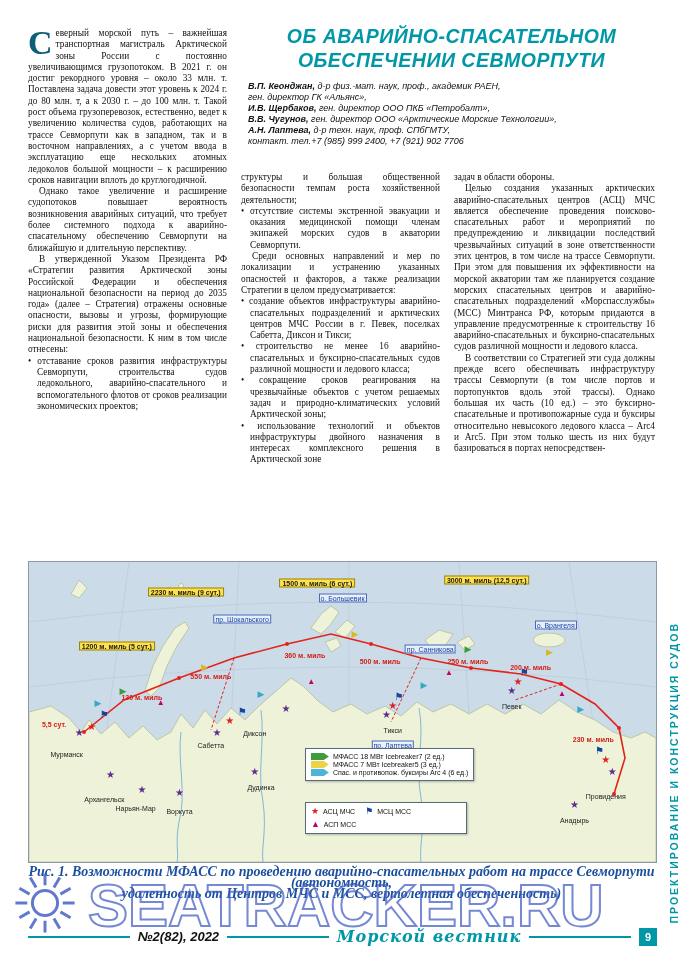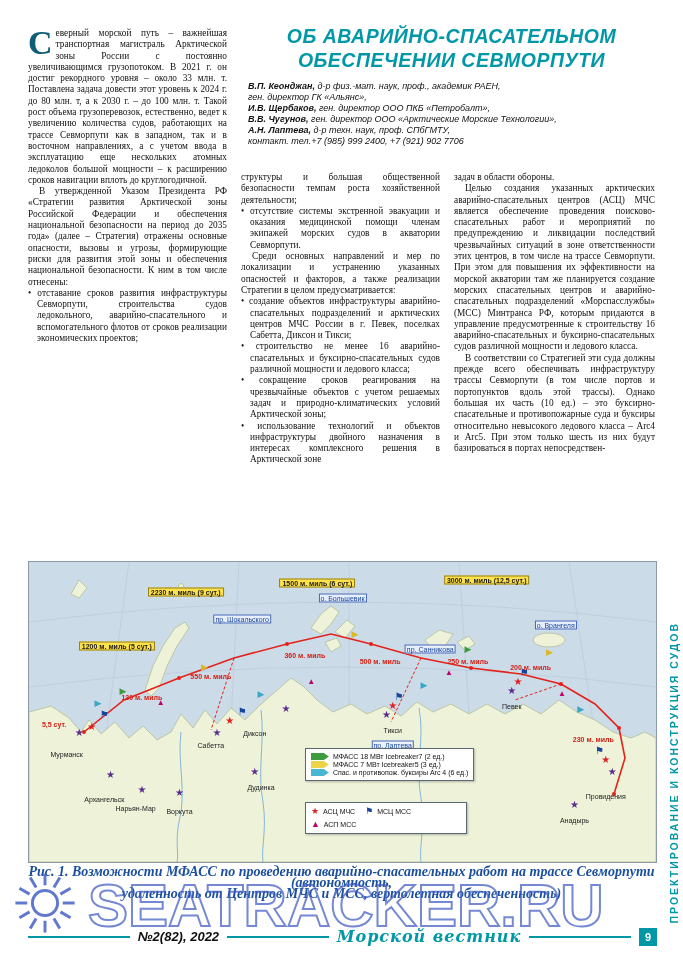--- a/index.html
+++ b/index.html
@@ -86,20 +86,21 @@
 <body>
 
 <div class="page">
 
   <div class="col col1">
     <p class="blk" data-kind="c">
       <span class="dropcap">С</span><span>еверный морской путь – важнейшая транспортная магистраль Арктической зоны России с постоянно увеличивающимся грузопотоком. В 2021 г. он достиг рекордного уровня – около 33 млн. т. Поставлена задача довести этот уровень к 2024 г. до 80 млн. т, а к 2030 г. – до 100 млн. т. Такой рост объема грузоперевозок, естественно, ведет к увеличению количества судов, работающих на трассе Севморпути как в западном, так и в восточном направлениях, а с учетом ввода в эксплуатацию еще нескольких атомных ледоколов большой мощности – к расширению сроков навигации вплоть до круглогодичной.</span>
     </p>
     <div>
 
+        <p class="blk" data-kind="p">Однако такое увеличение и расширение судопотоков повышает вероятность возникновения аварийных ситуаций, что требует более системного подхода к аварийно-спасательному обеспечению Севморпути на ближайшую и длительную перспективу.</p>
 
         <p class="blk" data-kind="p">В утвержденной Указом Президента РФ «Стратегии развития Арктической зоны Российской Федерации и обеспечения национальной безопасности на период до 2035 года» (далее – Стратегия) отражены основные опасности, вызовы и угрозы, формирующие риски для развития этой зоны и обеспечения национальной безопасности. К ним в том числе отнесены:</p>
 
         <p class="blk" data-kind="b">• отставание сроков развития инфраструктуры Севморпути, строительства судов ледокольного, аварийно-спасательного и вспомогательного флотов от сроков реализации экономических проектов;</p>
 
       </div>
   </div>
 
   <div class="header">
     <h1 class="title">

